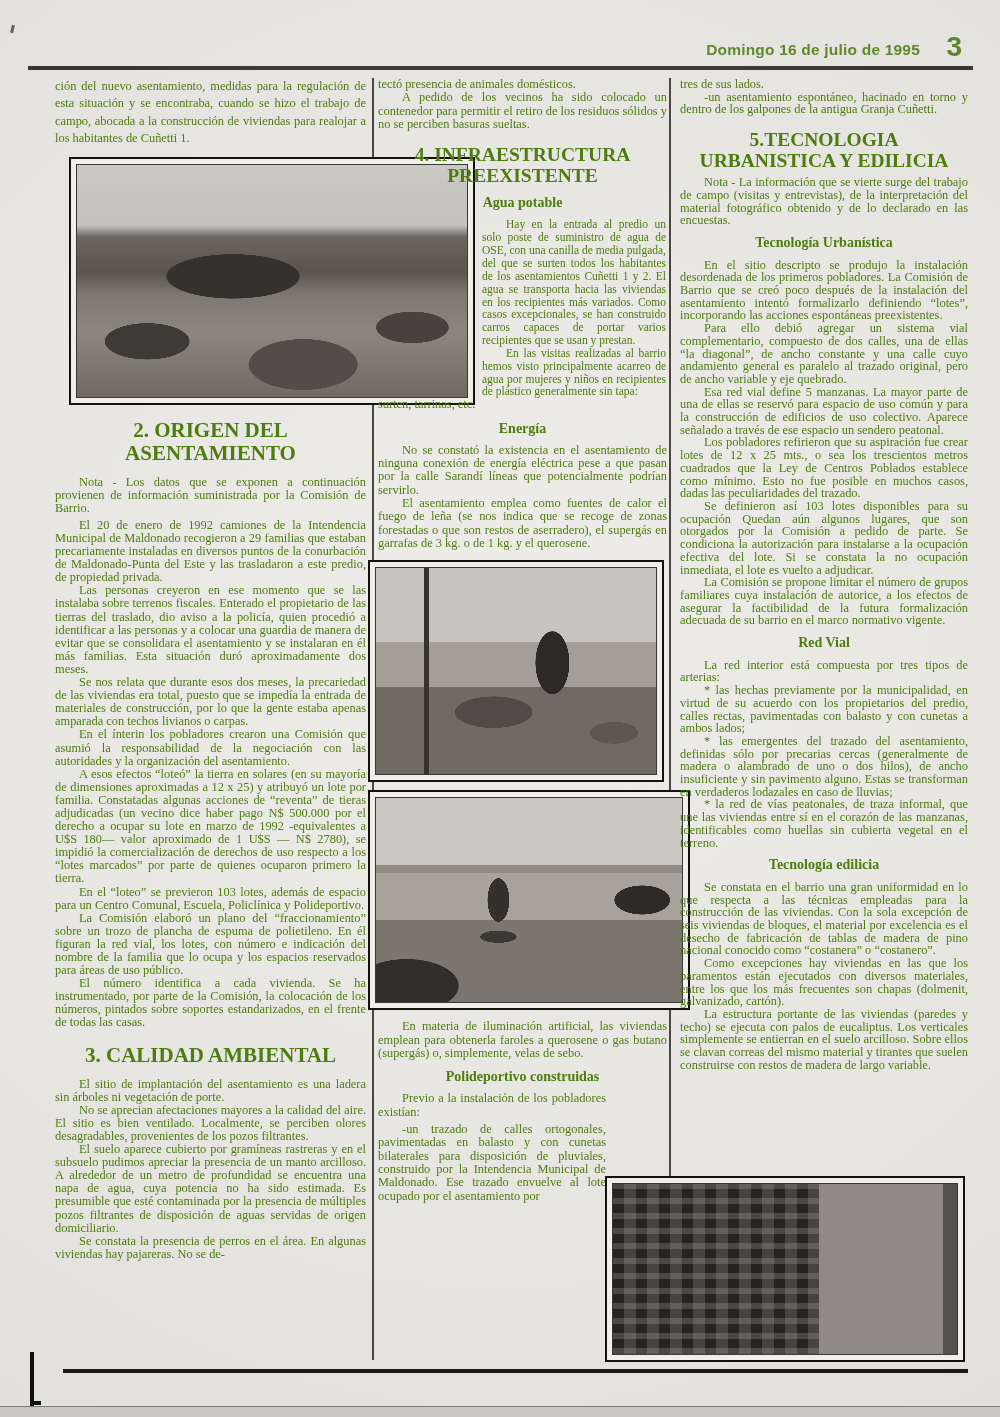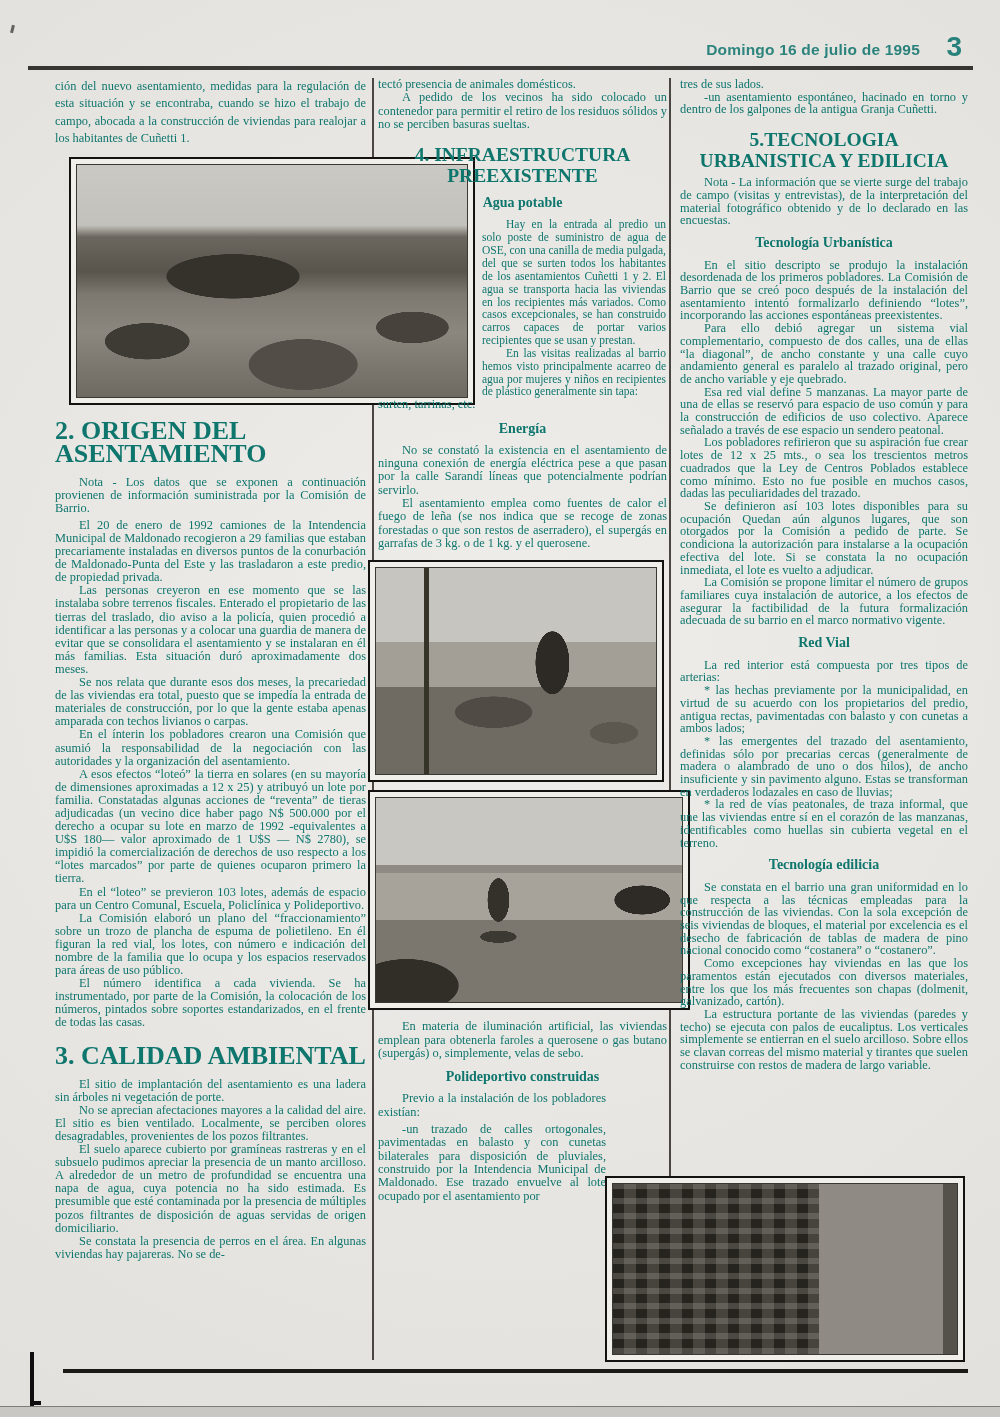--- a/index.html
+++ b/index.html
@@ -1,37 +1,37 @@
 <!DOCTYPE html>
 <html><head>
 <meta charset="utf-8">
 <style>
   html,body{margin:0;padding:0;background:#a9a7a3;}
   .page{position:relative;width:1000px;height:1417px;margin:0 auto;overflow:hidden;
-        background:#e9e7e2;color:#0f766e;font-family:"Liberation Serif",serif;}
+        background:#e9e7e2;color:#4d7c0f;font-family:"Liberation Serif",serif;}
   .page::after{content:"";position:absolute;inset:0;pointer-events:none;
         background:radial-gradient(130% 90% at 50% 45%, rgba(255,255,255,.25), rgba(0,0,0,.05));}
   
   .hdr-date{position:absolute;top:41px;right:80px;font-family:"Liberation Sans",sans-serif;
         font-weight:bold;font-size:15.5px;letter-spacing:.2px;}
   .hdr-page{position:absolute;top:31px;right:38px;font-family:"Liberation Sans",sans-serif;
         font-weight:bold;font-size:28px;}
   .hdr-rule{position:absolute;left:28px;top:66px;width:945px;height:3.5px;background:#201e1b;}
   
   .vrule{position:absolute;top:78px;width:1.5px;height:1282px;background:#4a4742;z-index:1;}
   .v1{left:372px;} .v2{left:669px;}
   
   .col{position:absolute;top:78px;z-index:2;}
   .col1{left:55px;width:311px;font-size:12.4px;line-height:13.1px;}
   .col2{left:378px;width:289px;font-size:12.4px;line-height:13.3px;}
   .col3{left:680px;width:288px;font-size:12.4px;line-height:12.7px;}
   p{margin:0;text-indent:24px;text-align:justify;}
   p.ni{text-indent:0;}
   .intro{line-height:17.4px;}
-  .sec{font-size:26px;line-height:23px;text-align:left;font-weight:bold;margin:14px 0 11px;}
+  .sec{font-size:21px;line-height:23px;text-align:center;font-weight:bold;margin:14px 0 11px;}
   .sec2{font-size:19.5px;line-height:21px;text-align:center;font-weight:bold;margin:13px 14px 5px;}
   .sub{font-size:14px;text-align:center;font-weight:bold;margin:10px 0 9px;}
   .sp{margin-top:4px;}
   
   .photo{background:#f1efe9;border:2px solid #141210;padding:5px;box-sizing:border-box;
          position:relative;z-index:3;}
   .ph-in{width:100%;height:100%;border:1px solid #3a3833;box-sizing:border-box;}
   .photo1{width:406px;height:248px;margin:9px 0 12px 14px;}
   .photo1 .ph-in{background:
       radial-gradient(70px 30px at 18% 76%, #3e3a34 0 60%, rgba(0,0,0,0) 61%),
@@ -139,21 +139,21 @@
     <p>Nota - La información que se vierte surge del trabajo de campo (visitas y entrevistas), de la interpretación del material fotográfico obtenido y de lo declarado en las encuestas.</p>
     <h3 class="sub">Tecnología Urbanística</h3>
     <p>En el sitio descripto se produjo la instalación desordenada de los primeros pobladores. La Comisión de Barrio que se creó poco después de la instalación del asentamiento intentó formalizarlo definiendo “lotes”, incorporando las acciones espontáneas preexistentes.</p>
     <p>Para ello debió agregar un sistema vial complementario, compuesto de dos calles, una de ellas “la diagonal”, de ancho constante y una calle cuyo andamiento general es paralelo al trazado original, pero de ancho variable y eje quebrado.</p>
     <p>Esa red vial define 5 manzanas. La mayor parte de una de ellas se reservó para espacio de uso común y para la construcción de edificios de uso colectivo. Aparece señalado a través de ese espacio un sendero peatonal.</p>
     <p>Los pobladores refirieron que su aspiración fue crear lotes de 12 x 25 mts., o sea los trescientos metros cuadrados que la Ley de Centros Poblados establece como mínimo. Esto no fue posible en muchos casos, dadas las peculiaridades del trazado.</p>
     <p>Se definieron así 103 lotes disponibles para su ocupación Quedan aún algunos lugares, que son otorgados por la Comisión a pedido de parte. Se condiciona la autorización para instalarse a la ocupación efectiva del lote. Si se constata la no ocupación inmediata, el lote es vuelto a adjudicar.</p>
     <p>La Comisión se propone limitar el número de grupos familiares cuya instalación de autorice, a los efectos de asegurar la factibilidad de la futura formalización adecuada de su barrio en el marco normativo vigente.</p>
     <h3 class="sub">Red Vial</h3>
     <p>La red interior está compuesta por tres tipos de arterias:</p>
-    <p>* las hechas previamente por la municipalidad, en virtud de su acuerdo con los propietarios del predio, antigua rectas, pavimentadas con balasto y con cunetas a ambos lados;</p>
+    <p>* las hechas previamente por la municipalidad, en virtud de su acuerdo con los propietarios del predio, calles rectas, pavimentadas con balasto y con cunetas a ambos lados;</p>
     <p>* las emergentes del trazado del asentamiento, definidas sólo por precarias cercas (generalmente de madera o alambrado de uno o dos hilos), de ancho insuficiente y sin pavimento alguno. Estas se transforman en verdaderos lodazales en caso de lluvias;</p>
     <p>* la red de vías peatonales, de traza informal, que une las viviendas entre sí en el corazón de las manzanas, identificables como huellas sin cubierta vegetal en el terreno.</p>
     <h3 class="sub">Tecnología edilicia</h3>
     <p>Se constata en el barrio una gran uniformidad en lo que respecta a las técnicas empleadas para la construcción de las viviendas. Con la sola excepción de seis viviendas de bloques, el material por excelencia es el desecho de fabricación de tablas de madera de pino nacional conocido como “costanera” o “costanero”.</p>
     <p>Como excepciones hay viviendas en las que los paramentos están ejecutados con diversos materiales, entre los que los más frecuentes son chapas (dolmenit, galvanizado, cartón).</p>
     <p>La estructura portante de las viviendas (paredes y techo) se ejecuta con palos de eucaliptus. Los verticales simplemente se entierran en el suelo arcilloso. Sobre ellos se clavan correas del mismo material y tirantes que suelen construirse con restos de madera de largo variable.</p>
   </div>
 
   <div class="photo photo4">
     <div class="ph-in"></div>

